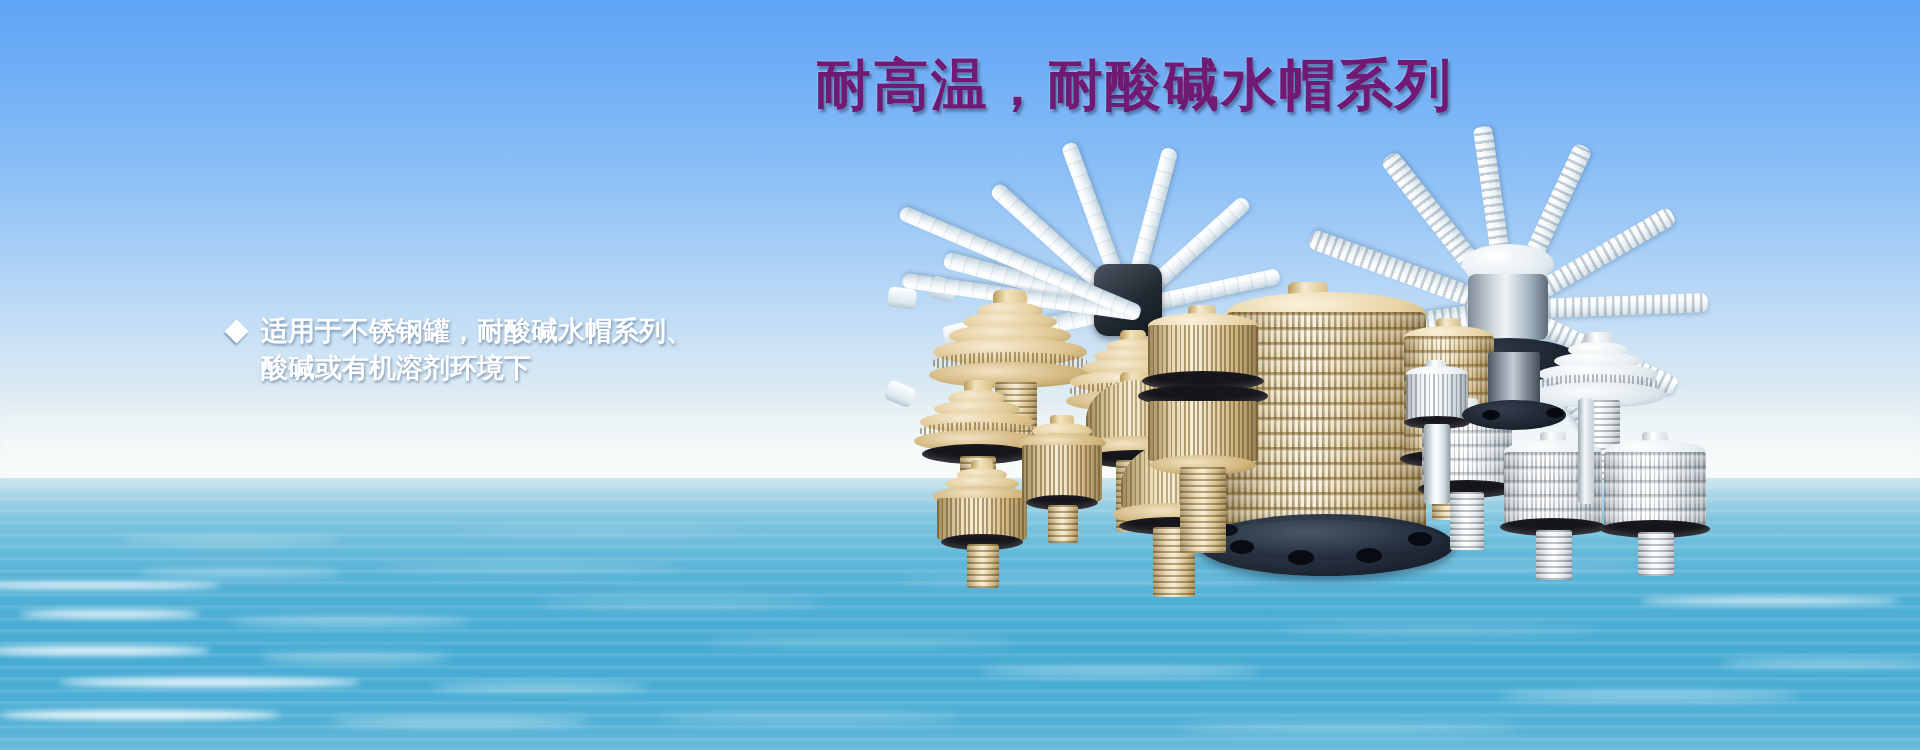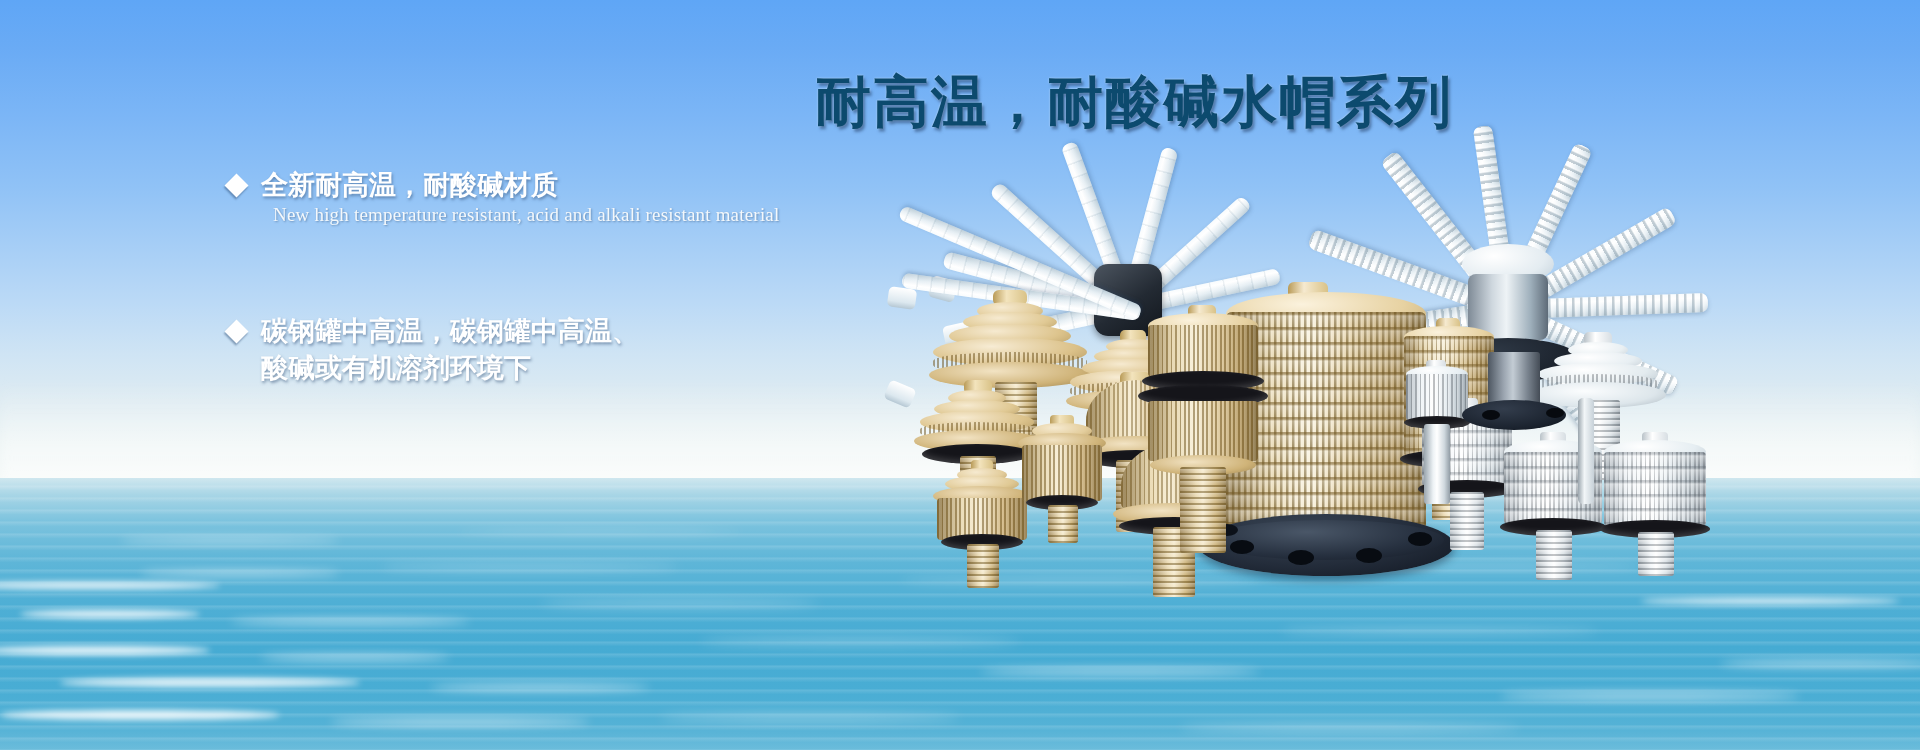--- a/index.html
+++ b/index.html
@@ -61,23 +61,23 @@
   .ripple{
     position:absolute;border-radius:50%;
     background:rgba(255,255,255,.85);
     filter:blur(3px);
   }
   .ripple.soft{background:rgba(255,255,255,.5);filter:blur(5px);}
   .ripple.dim{background:rgba(255,255,255,.32);filter:blur(6px);}
 
   
   .headline{
-    position:absolute;left:815px;top:65px;width:700px;
+    position:absolute;left:815px;top:48px;width:700px;
     font-family:"DejaVu Sans","Liberation Sans",sans-serif;
-    font-size:56px;font-weight:700;color:#0c4a6e;letter-spacing:2px;
+    font-size:56px;font-weight:700;color:#701a75;letter-spacing:2px;
     white-space:nowrap;
     text-shadow:2px 3px 3px rgba(40,70,110,.55), 0 0 2px rgba(255,255,255,.6);
   }
 
   .bullet-block{position:absolute;}
   .b1{left:228px;top:166px;}
   .b2{left:228px;top:312px;}
 
   .brow{display:flex;align-items:flex-start;}
   .dia{
@@ -591,29 +591,22 @@
 
     <div class="part" style="left:1578px;top:398px;">
       <div class="stem" style="left:0;top:0;width:16px;height:106px;border-radius:5px;
            background:linear-gradient(to right,#9aa5ad,#f2f6f8 40%,#c7d1d8);"></div>
     </div>
 
   </div>
 
   <div class="headline">耐高温，耐酸碱水帽系列</div>
 
-  <div class="bullet-block b1">
-    <div class="brow">
-      <div class="dia"></div>
-      <div class="btext">全新耐高温，耐酸碱材质</div>
-    </div>
-    <div class="ben">New high temperature resistant, acid and alkali resistant material</div>
-  </div>
 
   <div class="bullet-block b2">
     <div class="brow">
       <div class="dia"></div>
-      <div class="btext">碳钢罐中高温，碳钢罐中高温、
+      <div class="btext">适用于不锈钢罐，耐酸碱水帽系列、
 酸碱或有机溶剂环境下</div>
     </div>
   </div>
 
 </div>
 
 </body></html>

